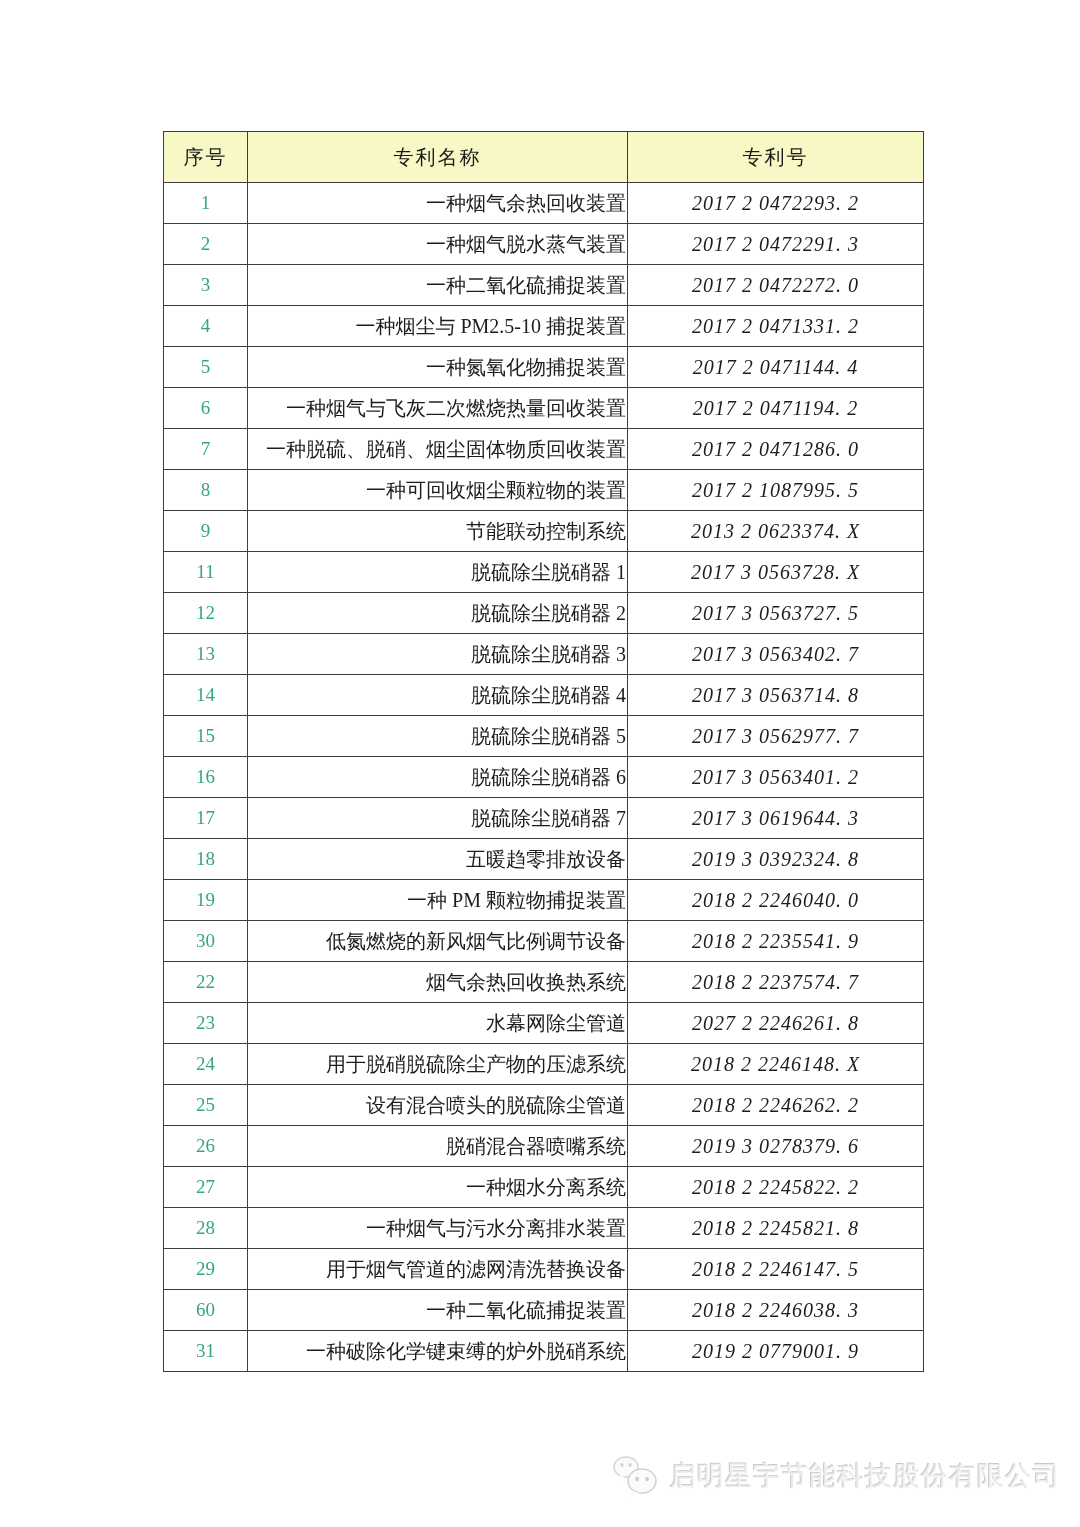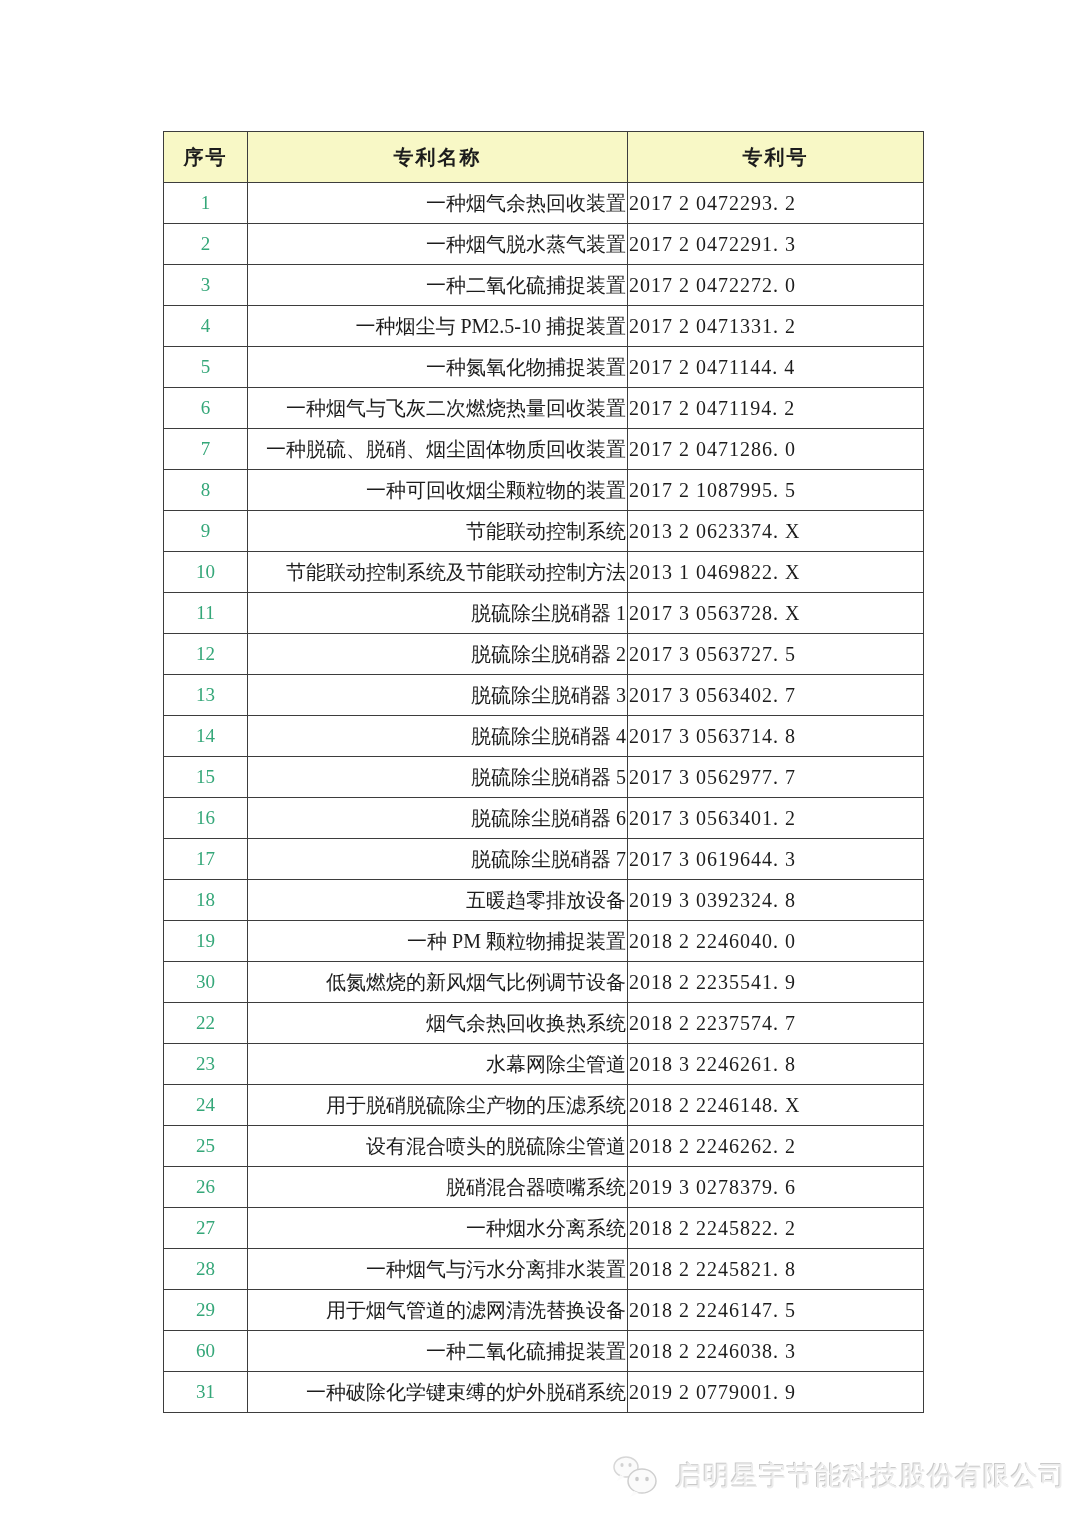--- a/index.html
+++ b/index.html
@@ -33,47 +33,49 @@
     border: 1px solid #3d3d3d;
     font-size: 20px;
     color: #1c1c1c;
     overflow: hidden;
     white-space: nowrap;
   }
   table.patent-table thead th {
     height: 48px;
     background: #f8f8c6;
     text-align: center;
-    font-weight: 700;
+    font-weight: 400;
     letter-spacing: 2px;
   }
   table.patent-table tbody td {
     height: 38px;
     background: #ffffff;
   }
   table.patent-table tbody td:nth-child(1) {
     text-align: center;
     color: #35a779;
     font-size: 19px;
   }
   table.patent-table tbody td:nth-child(2) {
     text-align: right;
     padding-left: 13px;
   }
   table.patent-table tbody td:nth-child(3) {
+    text-align: center;
     letter-spacing: 1px;
+    font-style: italic;
   }
   .watermark {
     position: absolute;
     left: 612px;
     top: 1452px;
     height: 48px;
     display: flex;
     align-items: center;
-    gap: 15px;
+    gap: 9px;
   }
   .watermark .company {
     font-size: 27px;
     letter-spacing: 1px;
     color: #ececec;
     text-shadow: 1px 1px 0 #ffffff, -1px -1px 0 #c9c9c9;
     white-space: nowrap;
   }
   .watermark svg {
     display: block;
@@ -136,25 +138,20 @@
           <td>8</td>
           <td>一种可回收烟尘颗粒物的装置</td>
           <td>2017 2 1087995. 5</td>
         </tr>
         <tr>
           <td>9</td>
           <td>节能联动控制系统</td>
           <td>2013 2 0623374. X</td>
         </tr>
         <tr>
-          <td>10</td>
-          <td>节能联动控制系统及节能联动控制方法</td>
-          <td>2013 1 0469822. X</td>
-        </tr>
-        <tr>
           <td>11</td>
           <td>脱硫除尘脱硝器 1</td>
           <td>2017 3 0563728. X</td>
         </tr>
         <tr>
           <td>12</td>
           <td>脱硫除尘脱硝器 2</td>
           <td>2017 3 0563727. 5</td>
         </tr>
         <tr>
@@ -198,21 +195,21 @@
           <td>2018 2 2235541. 9</td>
         </tr>
         <tr>
           <td>22</td>
           <td>烟气余热回收换热系统</td>
           <td>2018 2 2237574. 7</td>
         </tr>
         <tr>
           <td>23</td>
           <td>水幕网除尘管道</td>
-          <td>2018 3 2246261. 8</td>
+          <td>2027 2 2246261. 8</td>
         </tr>
         <tr>
           <td>24</td>
           <td>用于脱硝脱硫除尘产物的压滤系统</td>
           <td>2018 2 2246148. X</td>
         </tr>
         <tr>
           <td>25</td>
           <td>设有混合喷头的脱硫除尘管道</td>
           <td>2018 2 2246262. 2</td>

